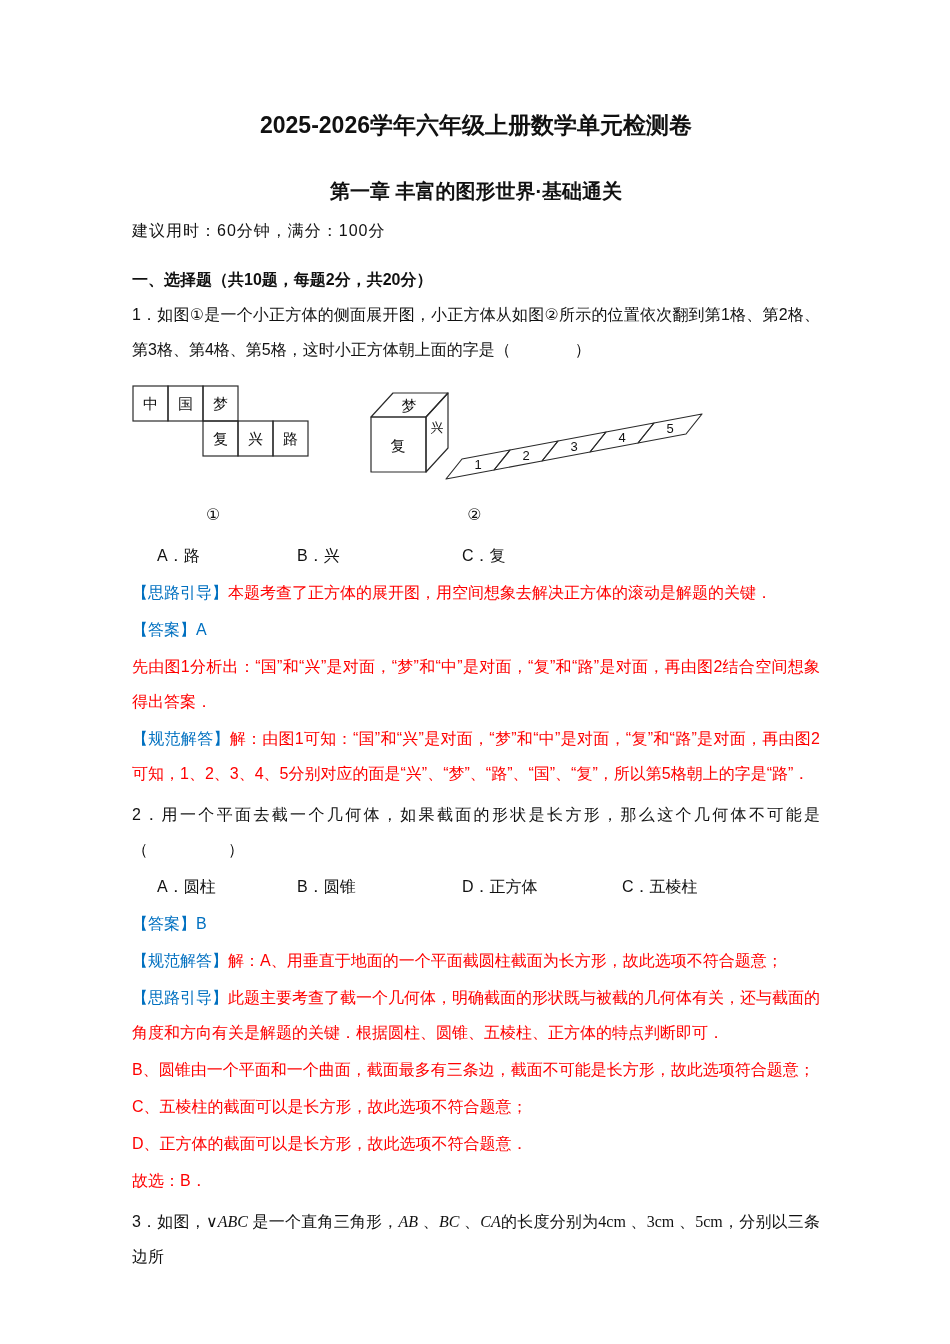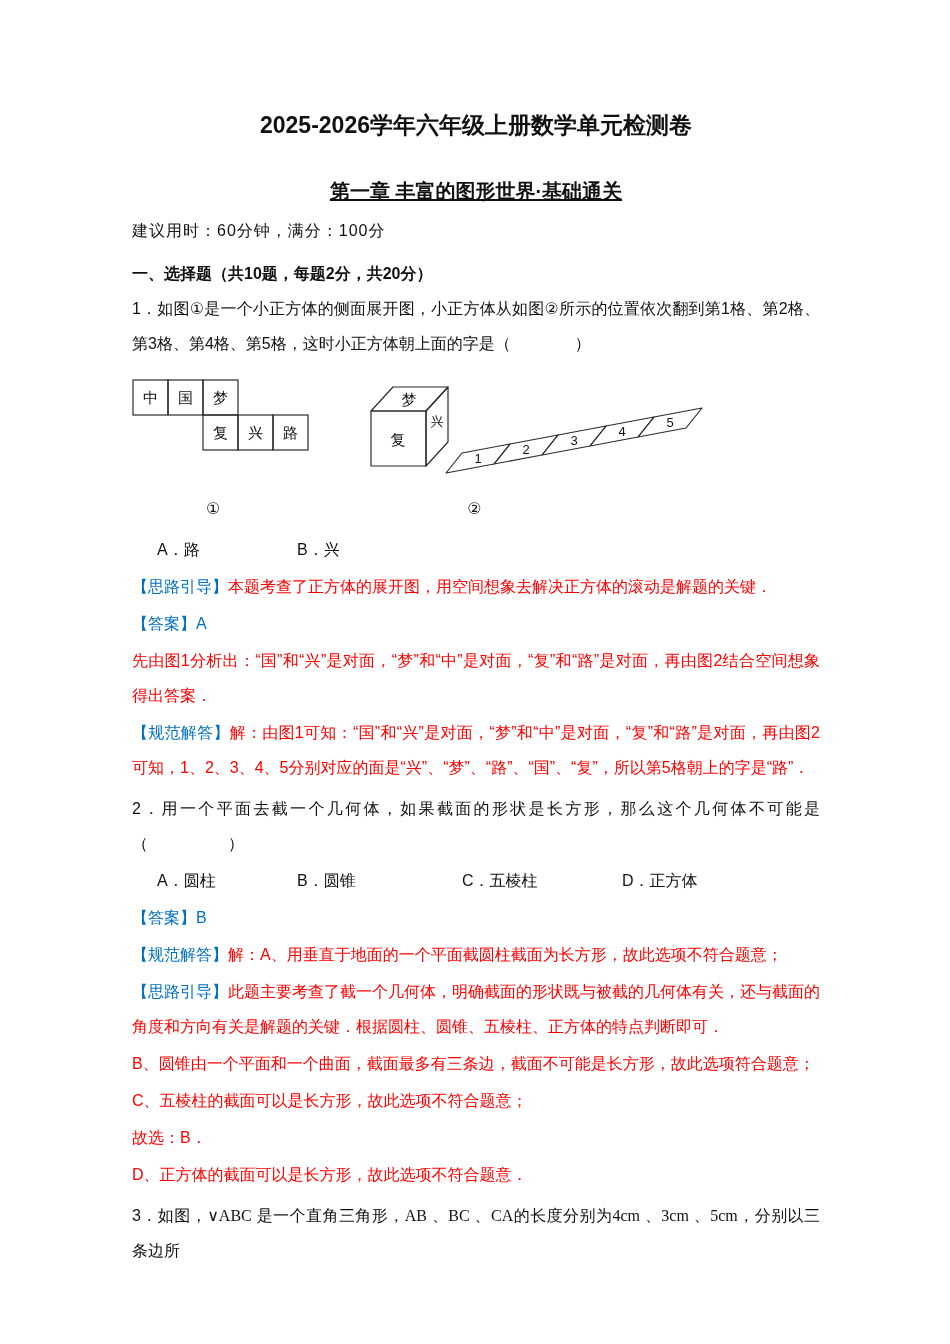--- a/index.html
+++ b/index.html
@@ -7,40 +7,40 @@
   .page {
     position:relative;
     width:866px; min-height:1344px;
     margin:0 auto;
     background:#ffffff;
     padding:110px 88px 80px 90px;
     font-family:"Liberation Sans","DejaVu Sans",sans-serif;
     font-size:16px; color:#111;
   }
   .title { font-size:23px; font-weight:bold; text-align:center; line-height:30px; }
-  .chapter { font-size:20px; font-weight:bold; text-align:center; margin-top:38px;text-decoration:underline; }
+  .chapter { font-size:20px; font-weight:bold; text-align:center; margin-top:38px; }
   .meta { text-align:left; margin-top:16px; letter-spacing:1px; }
-  .section-heading { font-weight:bold; margin-top:22px; font-size:16px; }
+  .section-heading { font-weight:bold; margin-top:28px; font-size:16px; }
   p.body { line-height:35px; margin:2px 0; text-align:justify; }
   p.stem { margin-top:6px; }
   .blue { color:var(--accent_blue,#0070C0); }
   .red  { color:var(--accent_red,#FF0000); }
   .figures { display:flex; gap:42px; align-items:flex-start; margin-top:8px; }
   .fig1 { padding-top:10px; }
   .figsvg { display:block; }
   .svgtext text { font-family:"Liberation Sans","DejaVu Sans",sans-serif; font-size:15px; fill:#111; }
   .svgtext text.small { font-size:13px; }
   .fig-labels { display:flex; line-height:26px; margin-top:2px; }
   .fig-labels span:first-child { margin-left:74px; }
   .fig-labels span:nth-child(2) { margin-left:247px; }
   .options {
     display:grid; grid-template-columns:140px 165px 160px auto;
     padding-left:25px; line-height:35px; margin:10px 0 2px;
   }
-  .math { font-family:"Liberation Serif","DejaVu Serif",serif; }
+  .math { font-family:"Liberation Serif","DejaVu Serif",serif; font-style:italic; }
   .num  { font-family:"Liberation Serif","DejaVu Serif",serif; }
   .block-gap { margin-top:4px; }
 </style>
 </head>
 <body>
 
 <div class="page">
 
   <h1 class="title">2025-2026学年六年级上册数学单元检测卷</h1>
   <h2 class="chapter">第一章 丰富的图形世界·基础通关</h2>
@@ -99,47 +99,48 @@
   </div>
 
   <div class="fig-labels">
     <span>①</span>
     <span>②</span>
   </div>
 
   <div class="options">
     <span>A．路</span>
     <span>B．兴</span>
+    <span>C．复</span>
   </div>
 
   <p class="body"><span class="blue">【思路引导】</span><span class="red">本题考查了正方体的展开图，用空间想象去解决正方体的滚动是解题的关键．</span></p>
 
   <p class="body"><span class="blue">【答案】</span><span class="blue">A</span></p>
 
   <p class="body red">先由图1分析出：“国”和“兴”是对面，“梦”和“中”是对面，“复”和“路”是对面，再由图2结合空间想象得出答案．</p>
 
   <p class="body"><span class="blue">【规范解答】</span><span class="red">解：由图1可知：“国”和“兴”是对面，“梦”和“中”是对面，“复”和“路”是对面，再由图2可知，1、2、3、4、5分别对应的面是“兴”、“梦”、“路”、“国”、“复”，所以第5格朝上的字是“路”．</span></p>
 
 
   <p class="body stem block-gap">2．用一个平面去截一个几何体，如果截面的形状是长方形，那么这个几何体不可能是（　　　　　）</p>
 
   <div class="options" style="margin-top:2px;">
     <span>A．圆柱</span>
     <span>B．圆锥</span>
+    <span>D．正方体</span>
     <span>C．五棱柱</span>
-    <span>D．正方体</span>
   </div>
 
   <p class="body"><span class="blue">【答案】</span><span class="blue">B</span></p>
 
   <p class="body"><span class="blue">【规范解答】</span><span class="red">解：A、用垂直于地面的一个平面截圆柱截面为长方形，故此选项不符合题意；</span></p>
 
   <p class="body"><span class="blue">【思路引导】</span><span class="red">此题主要考查了截一个几何体，明确截面的形状既与被截的几何体有关，还与截面的角度和方向有关是解题的关键．根据圆柱、圆锥、五棱柱、正方体的特点判断即可．</span></p>
 
   <p class="body red">B、圆锥由一个平面和一个曲面，截面最多有三条边，截面不可能是长方形，故此选项符合题意；</p>
   <p class="body red">C、五棱柱的截面可以是长方形，故此选项不符合题意；</p>
+  <p class="body red">D、正方体的截面可以是长方形，故此选项不符合题意．</p>
+
   <p class="body red">故选：B．</p>
-
-  <p class="body red">D、正方体的截面可以是长方形，故此选项不符合题意．</p>
 
   <p class="body stem block-gap"><span>3．如图，</span><span class="math">∨ABC</span> <span>是一个直角三角形，</span><span class="math">AB</span> <span>、</span><span class="math">BC</span> <span>、</span><span class="math">CA</span><span>的长度分别为</span><span class="num">4cm</span> <span>、</span><span class="num">3cm</span> <span>、</span><span class="num">5cm</span><span>，分别以三条边所</span></p>
 
 </div>
 
 </body></html>

